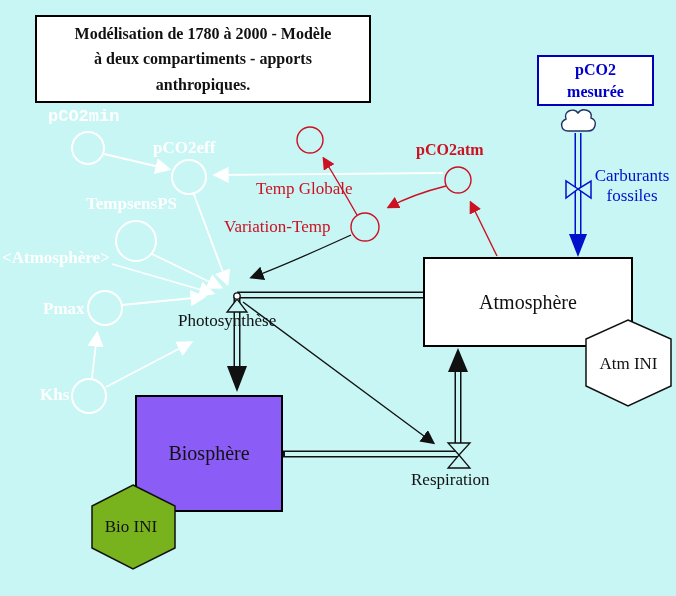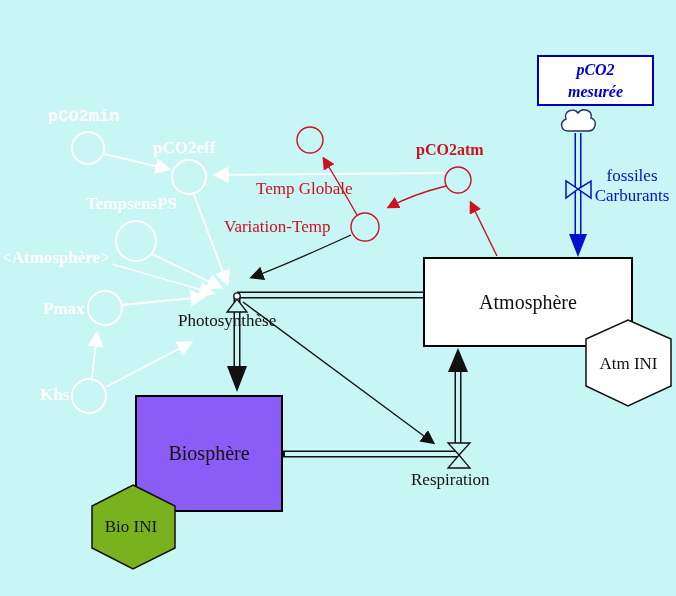--- a/index.html
+++ b/index.html
@@ -15,21 +15,21 @@
   .ghost{color:#ffffff;font-weight:bold;font-size:17px;}
   .redlbl{color:#cc1122;font-size:17px;}
   .redlbl.bold{font-weight:bold;font-size:16px;}
   .blklbl{color:#111111;font-size:17px;}
   .bluelbl{color:#0011cc;font-size:17px;text-align:center;line-height:20px;}
   .box{position:absolute;background:#ffffff;border:2px solid #000;box-sizing:border-box;
        display:flex;align-items:center;justify-content:center;text-align:center;}
   #title-box{left:35px;top:15px;width:336px;height:88px;border-width:2px;
              font-weight:bold;font-size:16px;color:#111;line-height:1.6;}
   #pco2-box{left:537px;top:55px;width:117px;height:51px;border:2px solid #0000bb;
-            color:#0000cc;font-weight:bold;font-size:16px;line-height:1.35;font-style:italic;}
+            color:#0000cc;font-weight:bold;font-size:16px;line-height:1.35;}
   #atmosphere-box{left:423px;top:257px;width:210px;height:90px;border-width:2px;
                   font-size:20px;color:#111;justify-content:center;}
   #biosphere-box{left:135px;top:395px;width:148px;height:117px;border-width:2px;
                  background:#8b5cf6;font-size:20px;color:#111;}
   .hexlbl{position:absolute;font-size:17px;color:#111;text-align:center;}
 </style>
 </head>
 <body>
 
 <div id="stage">
@@ -108,20 +108,27 @@
       <polygon points="237,299 227,312 247,312"></polygon>
       <circle cx="237" cy="296" r="3.2" fill="#ffffff"></circle>
     </g>
 
     <g stroke="#111" stroke-width="1.3" fill="#c7f6f4">
       <polygon points="448,443 470,443 459,455"></polygon>
       <polygon points="448,468 470,468 459,455"></polygon>
     </g>
   </svg>
 
+  <div id="title-box" class="box">
+    <div>
+      <div>Modélisation de 1780 à 2000 - Modèle</div>
+      <div>à deux compartiments - apports</div>
+      <div>anthropiques.</div>
+    </div>
+  </div>
 
   <div id="pco2-box" class="box">
     <div>
       <div>pCO2</div>
       <div>mesurée</div>
     </div>
   </div>
 
   <div id="atmosphere-box" class="box">
     <span>Atmosphère</span>
@@ -141,22 +148,22 @@
   <div class="lbl ghost" style="left:86px;top:195px;">TempsensPS</div>
   <div class="lbl ghost" style="left:2px;top:249px;">&lt;Atmosphère&gt;</div>
   <div class="lbl ghost" style="left:43px;top:300px;">Pmax</div>
   <div class="lbl ghost" style="left:40px;top:386px;">Khs</div>
 
   <div class="lbl redlbl" style="left:256px;top:151px;margin-top:29px;">Temp Globale</div>
   <div class="lbl redlbl" style="left:224px;top:218px;">Variation-Temp</div>
   <div class="lbl redlbl bold" style="left:416px;top:141px;">pCO2atm</div>
 
   <div class="lbl bluelbl" style="left:588px;top:166px;width:88px;">
+    <div>Carburants</div>
     <div>fossiles</div>
-    <div>Carburants</div>
   </div>
 
   <div class="lbl blklbl" style="left:178px;top:312px;">Photosynthèse</div>
   <div class="lbl blklbl" style="left:411px;top:471px;">Respiration</div>
 
   <div class="hexlbl" style="left:586px;top:354px;width:85px;">Atm INI</div>
   <div class="hexlbl" style="left:92px;top:517px;width:78px;">Bio INI</div>
 
 </div>
 

